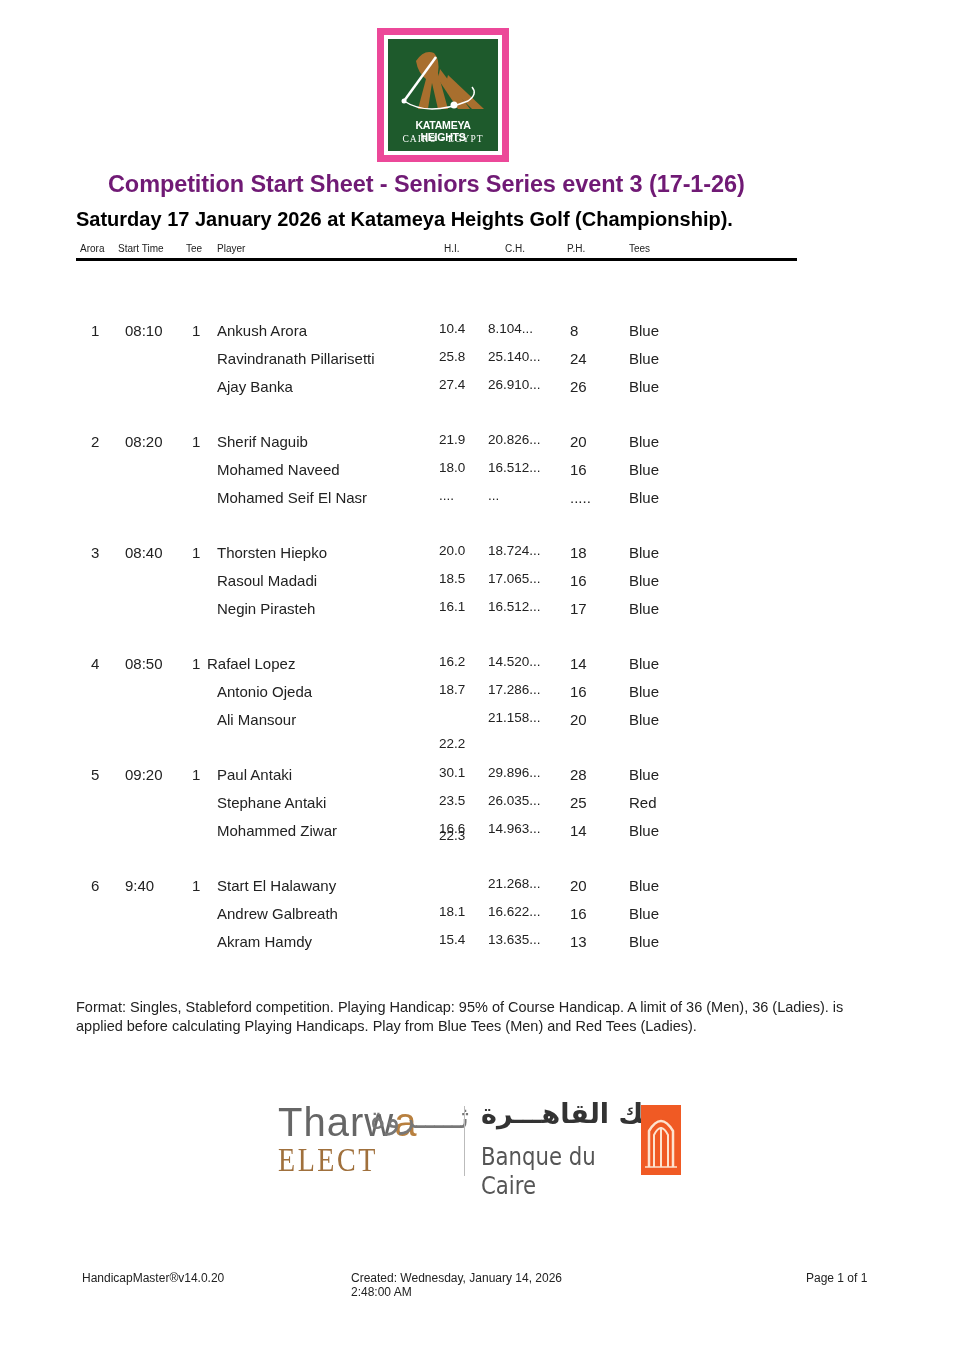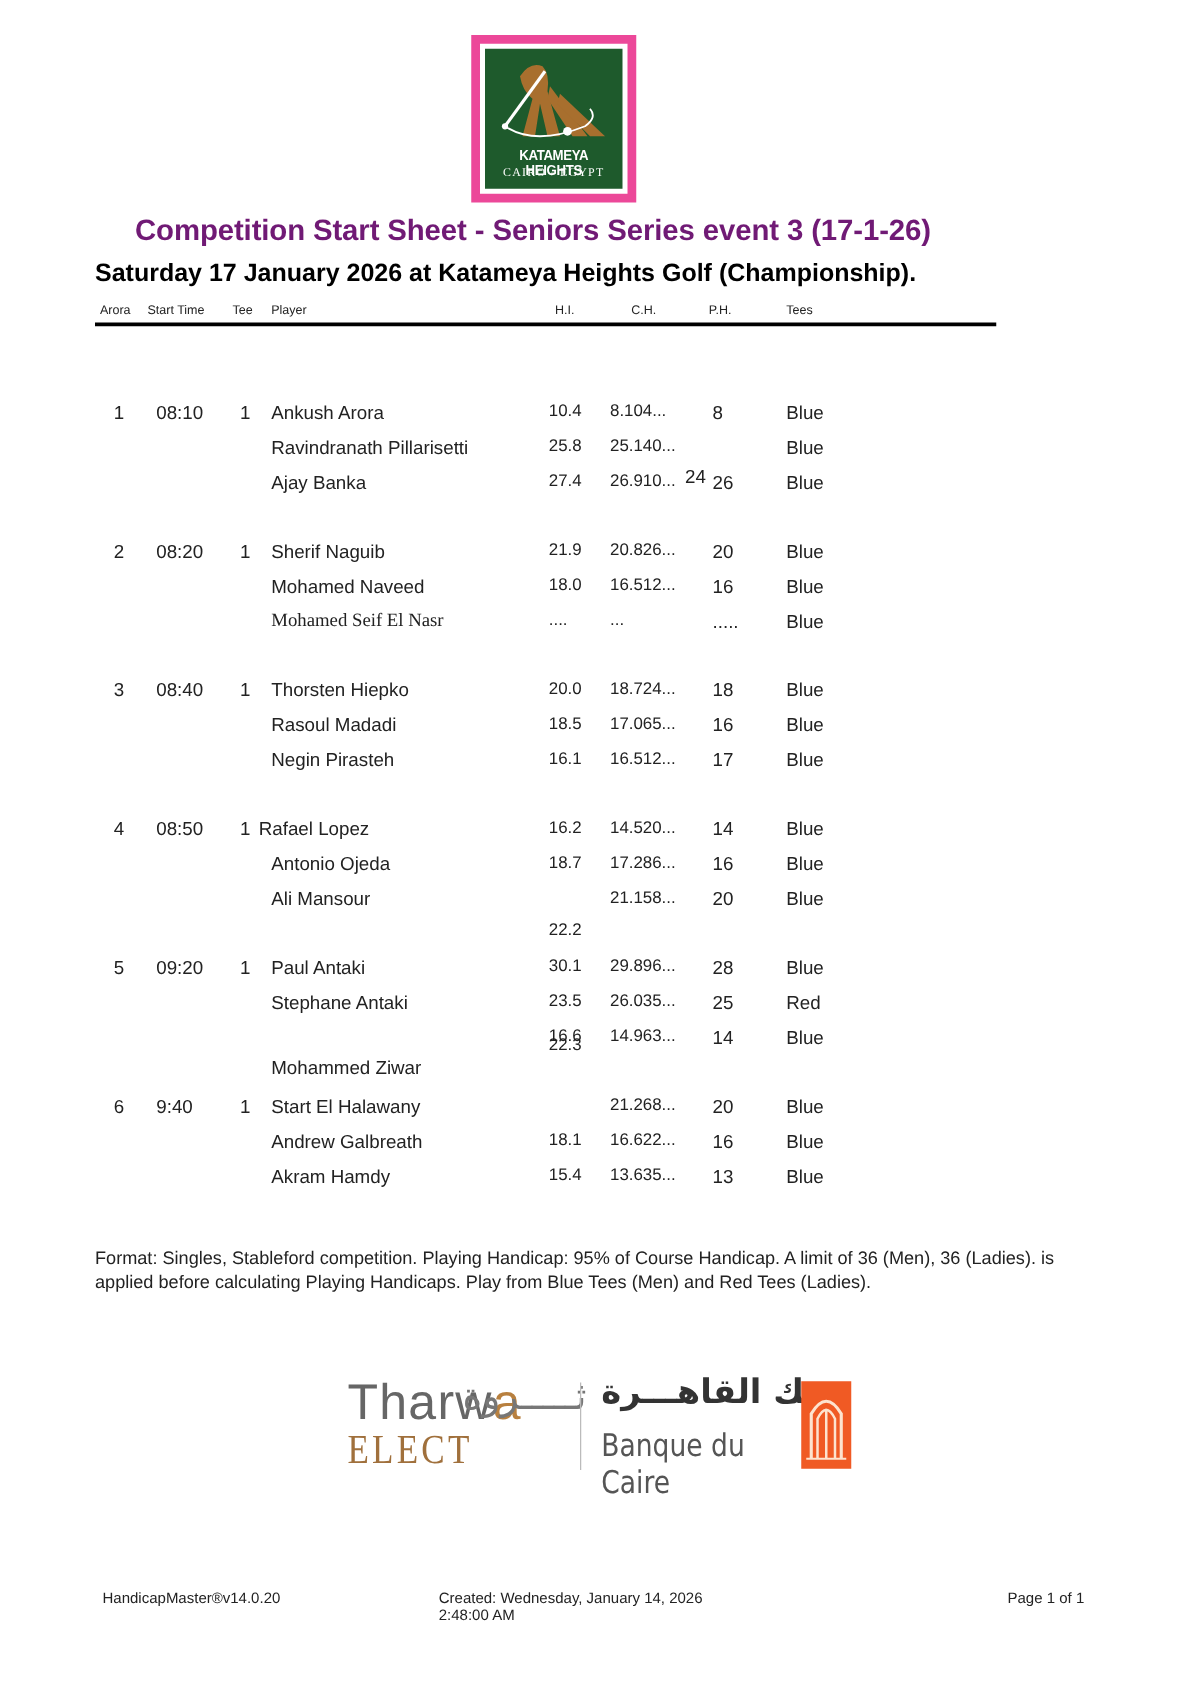--- a/index.html
+++ b/index.html
@@ -87,21 +87,21 @@
         <span class="abs cell" style="left: 217px; top: 322px;">Ankush Arora</span>
         <span class="abs num" style="left: 439px; top: 321px;">10.4</span>
         <span class="abs num" style="left: 488px; top: 321px;">8.104...</span>
         <span class="abs cell" style="left: 570px; top: 322px;">8</span>
         <span class="abs cell" style="left: 629px; top: 322px;">Blue</span>
       </div>
       <div>
         <span class="abs cell" style="left: 217px; top: 349.8px;">Ravindranath Pillarisetti</span>
         <span class="abs num" style="left: 439px; top: 348.8px;">25.8</span>
         <span class="abs num" style="left: 488px; top: 348.8px;">25.140...</span>
-        <span class="abs cell" style="left: 548px; top: 349.8px; margin-top: 23px;">24</span>
+        <span class="abs cell" style="left: 570px; top: 349.8px;">24</span>
         <span class="abs cell" style="left: 629px; top: 349.8px;">Blue</span>
       </div>
       <div>
         <span class="abs cell" style="left: 217px; top: 377.6px;">Ajay Banka</span>
         <span class="abs num" style="left: 439px; top: 376.6px;">27.4</span>
         <span class="abs num" style="left: 488px; top: 376.6px;">26.910...</span>
         <span class="abs cell" style="left: 570px; top: 377.6px;">26</span>
         <span class="abs cell" style="left: 629px; top: 377.6px;">Blue</span>
       </div>
     </div>
@@ -117,21 +117,21 @@
         <span class="abs cell" style="left: 629px; top: 433px;">Blue</span>
       </div>
       <div>
         <span class="abs cell" style="left: 217px; top: 460.8px;">Mohamed Naveed</span>
         <span class="abs num" style="left: 439px; top: 459.8px;">18.0</span>
         <span class="abs num" style="left: 488px; top: 459.8px;">16.512...</span>
         <span class="abs cell" style="left: 570px; top: 460.8px;">16</span>
         <span class="abs cell" style="left: 629px; top: 460.8px;">Blue</span>
       </div>
       <div>
-        <span class="abs cell" style="left: 217px; top: 488.6px; font-family: Liberation Serif, serif;">Mohamed Seif El Nasr</span>
+        <span class="abs cell" style="left: 217px; top: 488.6px;">Mohamed Seif El Nasr</span>
         <span class="abs num" style="left: 439px; top: 487.6px;">....</span>
         <span class="abs num" style="left: 488px; top: 487.6px;">...</span>
         <span class="abs cell" style="left: 570px; top: 488.6px;">.....</span>
         <span class="abs cell" style="left: 629px; top: 488.6px;">Blue</span>
       </div>
     </div>
     <div>
       <div>
         <span class="abs cell" style="left: 91px; top: 544px;">3</span>
         <span class="abs cell" style="left: 125px; top: 544px;">08:40</span>
@@ -195,21 +195,21 @@
         <span class="abs cell" style="left: 629px; top: 766px;">Blue</span>
       </div>
       <div>
         <span class="abs cell" style="left: 217px; top: 793.8px;">Stephane Antaki</span>
         <span class="abs num" style="left: 439px; top: 792.8px;">23.5</span>
         <span class="abs num" style="left: 488px; top: 792.8px;">26.035...</span>
         <span class="abs cell" style="left: 570px; top: 793.8px;">25</span>
         <span class="abs cell" style="left: 629px; top: 793.8px;">Red</span>
       </div>
       <div>
-        <span class="abs cell" style="left: 217px; top: 821.6px; margin-top: 24px;">Mohammed Ziwar</span>
+        <span class="abs cell" style="left: 217px; top: 821.6px;">Mohammed Ziwar</span>
         <span class="abs num" style="left: 439px; top: 820.6px;">16.6</span>
         <span class="abs num" style="left: 488px; top: 820.6px;">14.963...</span>
         <span class="abs cell" style="left: 570px; top: 821.6px;">14</span>
         <span class="abs cell" style="left: 629px; top: 821.6px;">Blue</span>
       </div>
     </div>
     <div>
       <div>
         <span class="abs cell" style="left: 91px; top: 877px;">6</span>
         <span class="abs cell" style="left: 125px; top: 877px;">9:40</span>

